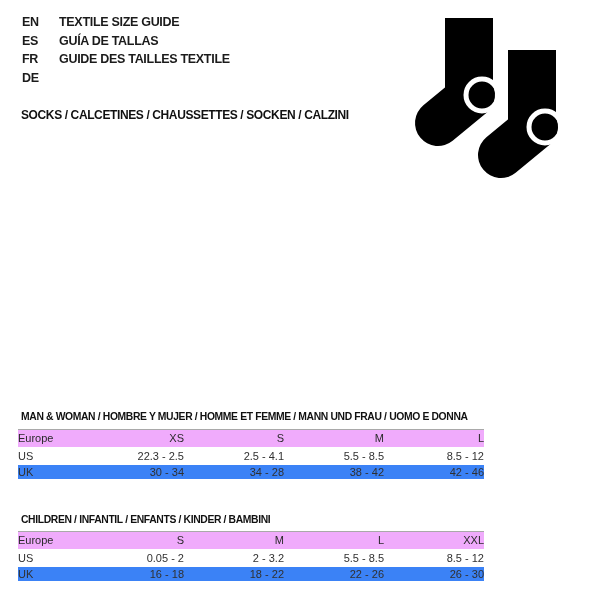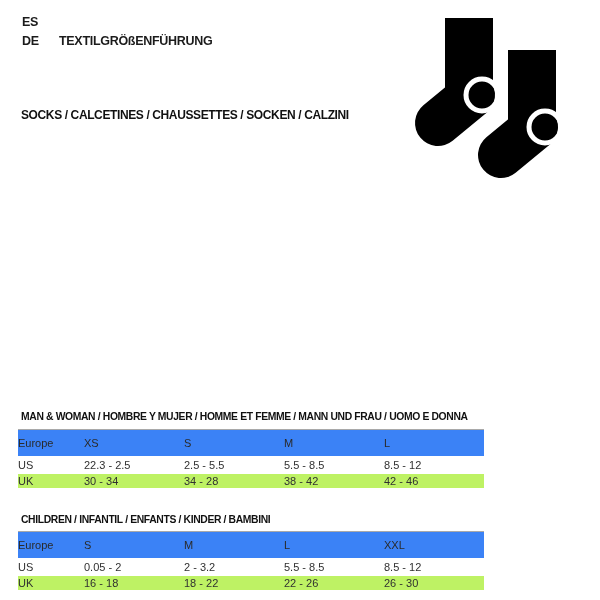--- a/index.html
+++ b/index.html
@@ -24,39 +24,47 @@
   .tbl-title{position:absolute;left:21px;font-size:11.5px;font-weight:700;color:#111;
             letter-spacing:-0.4px;white-space:nowrap;transform:scaleX(0.9);transform-origin:0 0;}
   .t1-title{top:410px;}
   .t2-title{top:513px;}
 
   table.size-table{position:absolute;left:18px;width:466px;border-collapse:collapse;
             table-layout:fixed;font-size:11px;color:#303030;}
   .t1-table{top:429px;}
   .t2-table{top:531px;}
   table.size-table th,table.size-table td{padding:0;font-weight:400;overflow:hidden;white-space:nowrap;}
-  tr.hdr{background:#3b82f6;height:26px;padding-left:28px;}
+  tr.hdr{background:#f0abfc;height:17px;padding-left:28px;}
   tr.hdr th{border-top:1px solid #a9a9a9;color:#2a2a2a;}
   tr.r-us{background:#ffffff;height:18px;}
-  tr.r-uk{background:#bef264;height:14px;}
+  tr.r-uk{background:#3b82f6;height:14px;}
   .cell-left{text-align:left;padding-left:4px;}
-  .cell-c{text-align:left;}
+  .cell-c{text-align:right;}
 </style>
 </head>
 <body>
 
 <div class="page">
 
   <div class="lang-block">
     <div class="lang-row">
+      <span class="lang-code">EN</span>
+      <span class="lang-label">TEXTILE SIZE GUIDE</span>
+    </div>
+    <div class="lang-row">
       <span class="lang-code">ES</span>
+      <span class="lang-label">GUÍA DE TALLAS</span>
+    </div>
+    <div class="lang-row">
+      <span class="lang-code">FR</span>
+      <span class="lang-label">GUIDE DES TAILLES TEXTILE</span>
     </div>
     <div class="lang-row">
       <span class="lang-code">DE</span>
-      <span class="lang-label">TEXTILGRÖßENFÜHRUNG</span>
     </div>
   </div>
 
   <div class="category-title">SOCKS / CALCETINES / CHAUSSETTES / SOCKEN / CALZINI</div>
 
   <svg class="socks-icon" width="160" height="170" viewBox="0 0 160 170" aria-hidden="true">
     <defs>
       <g id="sock">
         <rect x="40" y="6" width="48" height="84" fill="#000"></rect>
         <line x1="67" y1="83" x2="33" y2="111" stroke="#000" stroke-width="46" stroke-linecap="round"></line>
@@ -82,21 +90,21 @@
         <th class="cell-c">XS</th>
         <th class="cell-c">S</th>
         <th class="cell-c">M</th>
         <th class="cell-c">L</th>
       </tr>
     </thead>
     <tbody>
       <tr class="r-us">
         <td class="cell-left">US</td>
         <td class="cell-c">22.3 - 2.5</td>
-        <td class="cell-c">2.5 - 5.5</td>
+        <td class="cell-c">2.5 - 4.1</td>
         <td class="cell-c">5.5 - 8.5</td>
         <td class="cell-c">8.5 - 12</td>
       </tr>
       <tr class="r-uk">
         <td class="cell-left">UK</td>
         <td class="cell-c">30 - 34</td>
         <td class="cell-c">34 - 28</td>
         <td class="cell-c">38 - 42</td>
         <td class="cell-c">42 - 46</td>
       </tr>

